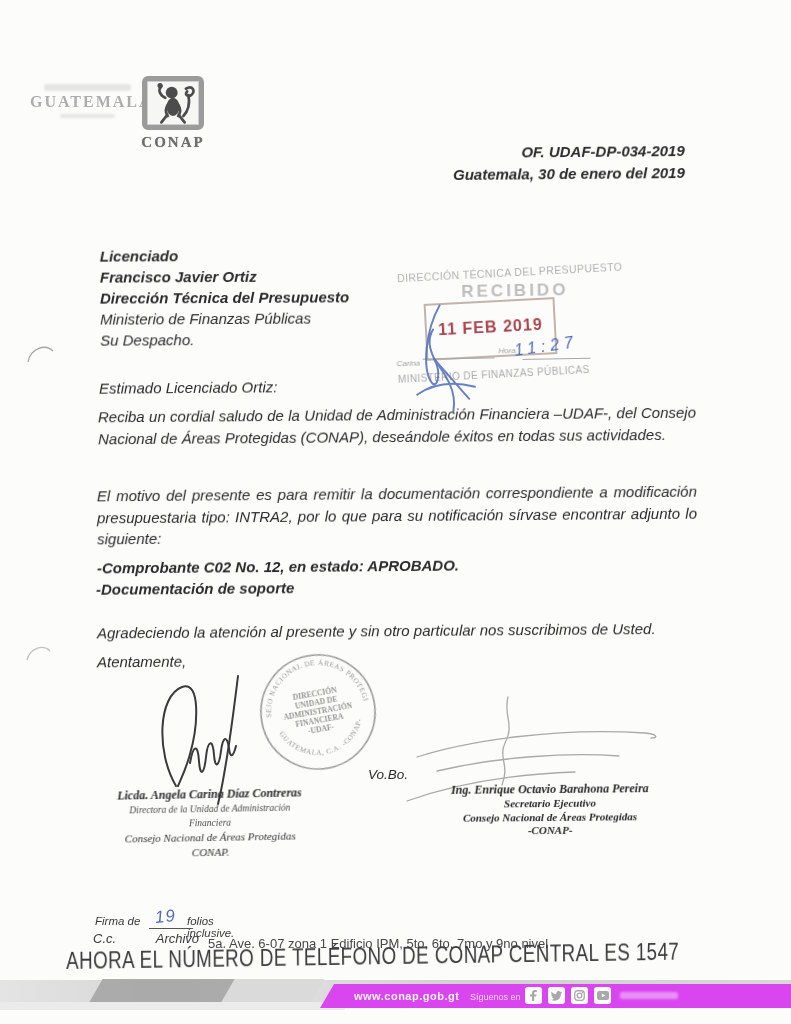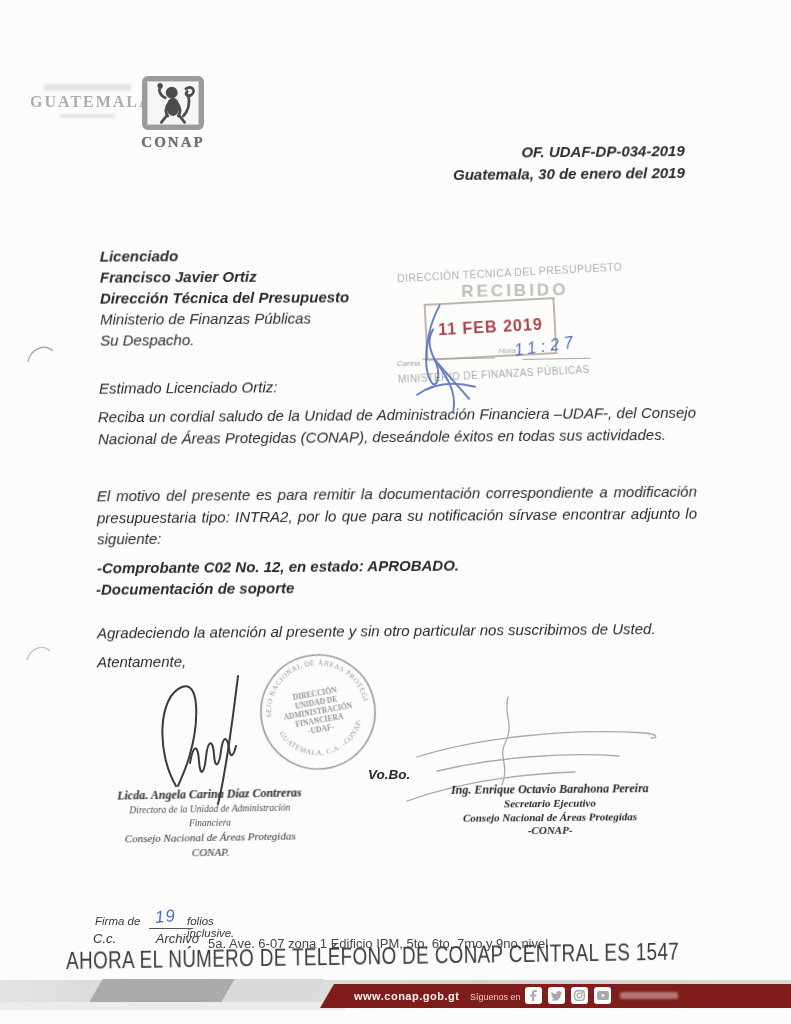--- a/index.html
+++ b/index.html
@@ -43,21 +43,21 @@
               font-style:italic;transform:rotate(-7deg);filter:blur(0.3px);}
   .rs-ministry{position:absolute;left:5px;top:106px;width:220px;font-size:10px;letter-spacing:.4px;
                color:#ababab;transform:rotate(-2deg);filter:blur(0.55px);}
   .rs-scribble{position:absolute;left:18px;top:38px;}
 
   
   .bodytext{font-size:15px;font-style:italic;line-height:21.5px;transform:rotate(-0.45deg);}
   .just{text-align:justify;}
 
   
-  .vobo{left:368px;top:767px;font-size:13.5px;font-weight:bold;font-style:italic;}
+  .vobo{left:368px;top:767px;font-size:13.5px;font-weight:normal;font-style:italic;}
   .sigblock-l{left:108px;top:787px;width:204px;text-align:center;font-family:"Liberation Serif",serif;
               font-style:italic;color:#333;transform:rotate(-1deg);filter:blur(0.45px);}
   .sigblock-l .nm{font-size:12px;font-weight:bold;color:#2c2c2c;}
   .sigblock-l .tt{font-size:9.5px;line-height:14px;color:#4a4a4a;}
   .sigblock-l .og{font-size:11px;line-height:15px;}
   .sigblock-r{left:438px;top:782px;width:224px;text-align:center;font-family:"Liberation Serif",serif;
               font-style:italic;font-weight:bold;color:#272727;transform:rotate(-0.5deg);filter:blur(0.3px);}
   .sigblock-r .nm{font-size:12px;}
   .sigblock-r .tt,.sigblock-r .og{font-size:11px;line-height:13.5px;}
 
@@ -73,21 +73,21 @@
   .ccval{margin-left:36px;}
   .address{left:208px;top:936px;font-size:13px;color:#474747;filter:blur(0.3px);}
   .banner-big{left:66px;top:948px;width:760px;font-size:23.5px;color:#3a3a3a;letter-spacing:.5px;
               transform:scaleX(.8) rotate(-0.7deg);transform-origin:left top;filter:blur(0.3px);white-space:nowrap;}
 
   .chev-base{left:0;top:980px;width:791px;height:22px;
              background:linear-gradient(90deg,#e4e4e4 0%,#d6d6d6 20%,#dedede 38%,#d0d0d0 60%,#d8d8d8 100%);}
   .chev-dark{left:96px;top:979px;width:142px;height:23px;background:#a5a5a5;transform:skewX(-30deg);opacity:.9;}
   .chev-mid{left:228px;top:979px;width:90px;height:23px;background:#dadada;transform:skewX(-30deg);}
   .chev-reflect{left:0;top:1002px;width:345px;height:8px;background:#ebebeb;}
-  .webband{left:320px;top:984px;width:471px;height:24px;background:#7f1d1d;
+  .webband{left:320px;top:984px;width:471px;height:24px;background:#d946ef;
            clip-path:polygon(14px 0,100% 0,100% 100%,0 100%);}
   .webband .site{position:absolute;left:34px;top:6px;font-size:11px;font-weight:bold;color:#f4f4f4;
                  letter-spacing:.5px;filter:blur(0.4px);}
   .webband .follow{position:absolute;left:150px;top:8px;font-size:9px;color:rgba(255,255,255,.78);filter:blur(0.5px);}
   .social{position:absolute;top:3px;width:17px;height:17px;background:#fdfdfd;border-radius:3px;
           display:flex;align-items:center;justify-content:center;filter:blur(0.3px);}
   .social svg{display:block;}
   .fineprint{position:absolute;left:300px;top:8px;width:58px;height:7px;background:rgba(255,255,255,.4);
              border-radius:2px;filter:blur(1px);}
 

